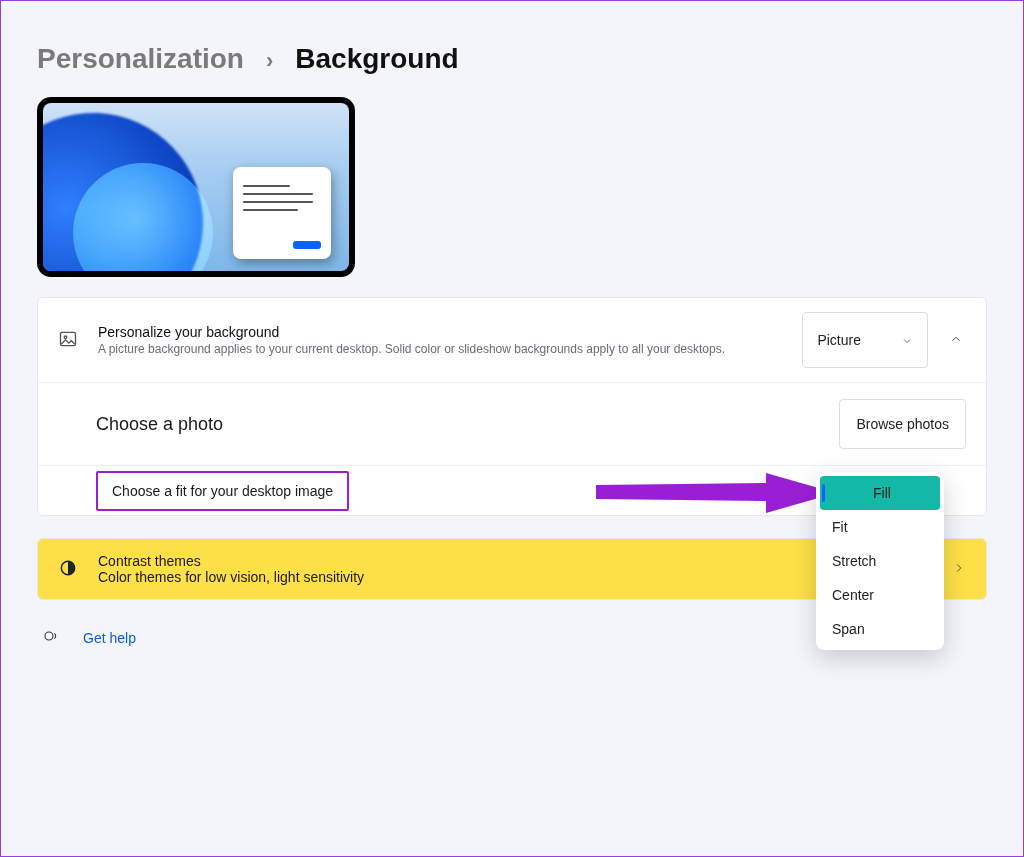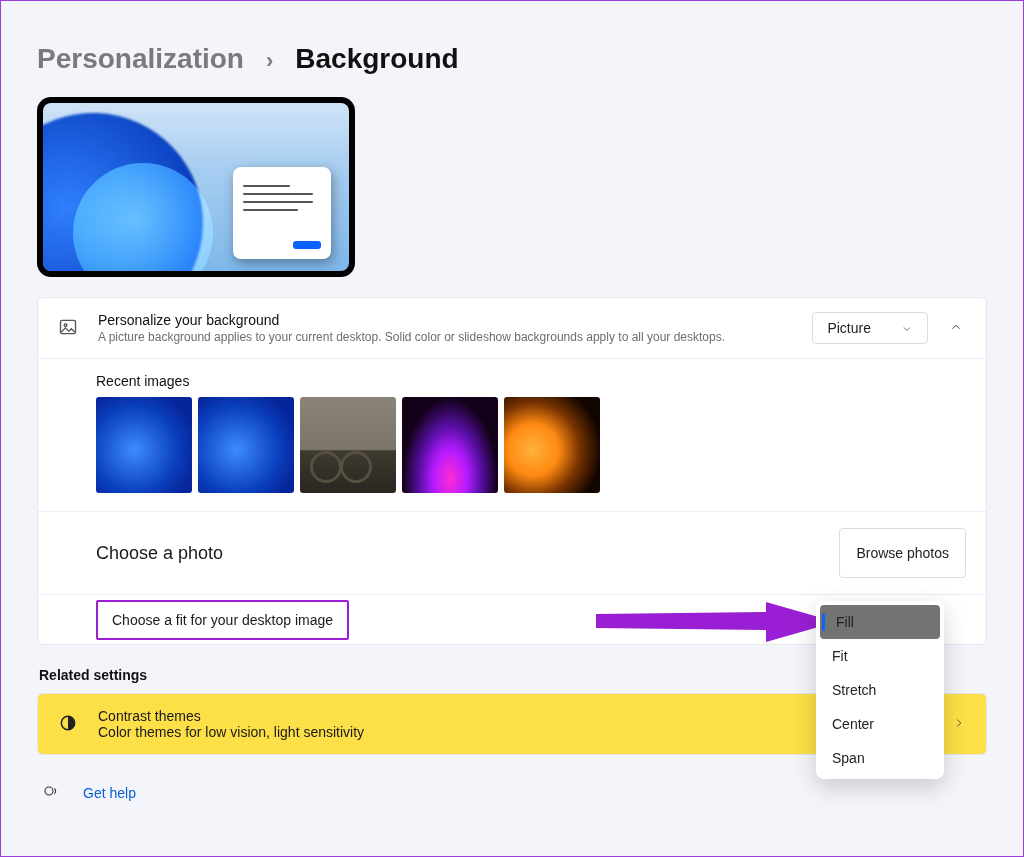--- a/index.html
+++ b/index.html
@@ -60,23 +60,23 @@
   .row {
     display:flex; align-items:center; padding:14px 20px;
     border-top:1px solid #eceef2;
   }
   .row:first-child { border-top:none; }
   .row .ricon { width:22px; margin-right:18px; color:#444; flex:none;}
   .row .rtext { flex:1; }
   .row .rtitle { font-size:14px; color:#111; }
   .row .rdesc  { font-size:12px; color:#6a6d73; margin-top:2px;}
   .dropdown-btn {
-    display:flex; align-items:center; gap:30px;
+    display:flex; align-items:center; gap:40px;
     border:1px solid #d9dce1; background:#fff; border-radius:4px;
-    padding:7px 14px; font-size:14px; color:#222;
+    padding:19px 14px; font-size:14px; color:#222;
     margin-right: 18px; cursor:pointer;justify-content:flex-end;
   }
   .chev { width:12px; height:12px; display:inline-block; }
   .chev.up svg, .chev.down svg { width:12px; height:12px; stroke:#555; stroke-width:1.7; fill:none;}
   .expander { width:20px; cursor:pointer; text-align:center;}
   .expander svg{ width:14px; height:14px; stroke:#444; stroke-width:1.7; fill:none;}
 
   
   .subrow { padding: 14px 20px 18px 58px; border-top:1px solid #eceef2; }
   .sublabel { font-size:14px; color:#111; margin-bottom:8px;}
@@ -118,21 +118,21 @@
   .menu {
     position:absolute; right:2px; top:4px;
     width:128px; background:#fff; border-radius:8px;
     box-shadow: 0 8px 24px rgba(0,0,0,0.18);
     padding:4px; z-index:50;
   }
   .menu-item {
     padding:9px 12px; font-size:14px; color:#222; border-radius:4px;
     cursor:pointer; position:relative;
   }
-  .menu-item.sel { background:#737373; }
+  .menu-item.sel { background:#14b8a6;text-align:center; }
   .menu-item.sel::before{
     content:""; position:absolute; left:2px; top:8px; bottom:8px; width:3px;
     background:#0a63ff; border-radius:2px;
   }
   .menu-item.sel { padding-left:16px; }
 
   
   .sect-label { font-size:14px; font-weight:600; color:#111; margin: 4px 0 10px 2px;}
   .rel-row {
     background:#fde047; border:1px solid #e5e7ec; border-radius:6px;
@@ -197,30 +197,20 @@
             </svg>
         </span>
       </div>
       <span class="expander">
         <svg viewBox="0 0 24 24">
             <path d="M6 15l6-6 6 6"></path>
           </svg>
       </span>
     </div>
 
-    <div class="subrow">
-      <div class="sublabel">Recent images</div>
-      <div class="thumbs">
-        <div class="thumb t1"></div>
-        <div class="thumb t2"></div>
-        <div class="thumb t3"></div>
-        <div class="thumb t4"></div>
-        <div class="thumb t5"></div>
-      </div>
-    </div>
 
     <div class="choose-row">
       <div class="rtitle">Choose a photo</div>
       <button class="browse-btn">Browse photos</button>
     </div>
 
     <div class="fit-row">
       <div class="fit-label-box">
         <span>Choose a fit for your desktop image</span>
       </div>
@@ -237,21 +227,20 @@
           <div class="menu-item">Fit</div>
           <div class="menu-item">Stretch</div>
           <div class="menu-item">Center</div>
           <div class="menu-item">Span</div>
         </div>
       </div>
     </div>
 
   </div>
 
-  <div class="sect-label">Related settings</div>
 
   <div class="rel-row">
     <span class="ricon">
       <svg viewBox="0 0 24 24" width="20" height="20">
         <circle cx="12" cy="12" r="8" fill="none" stroke="#222" stroke-width="1.8"></circle>
         <path d="M12 4a8 8 0 0 1 0 16z" fill="#222"></path>
       </svg>
     </span>
     <div class="rtext">
       <div class="rtitle">Contrast themes</div>

